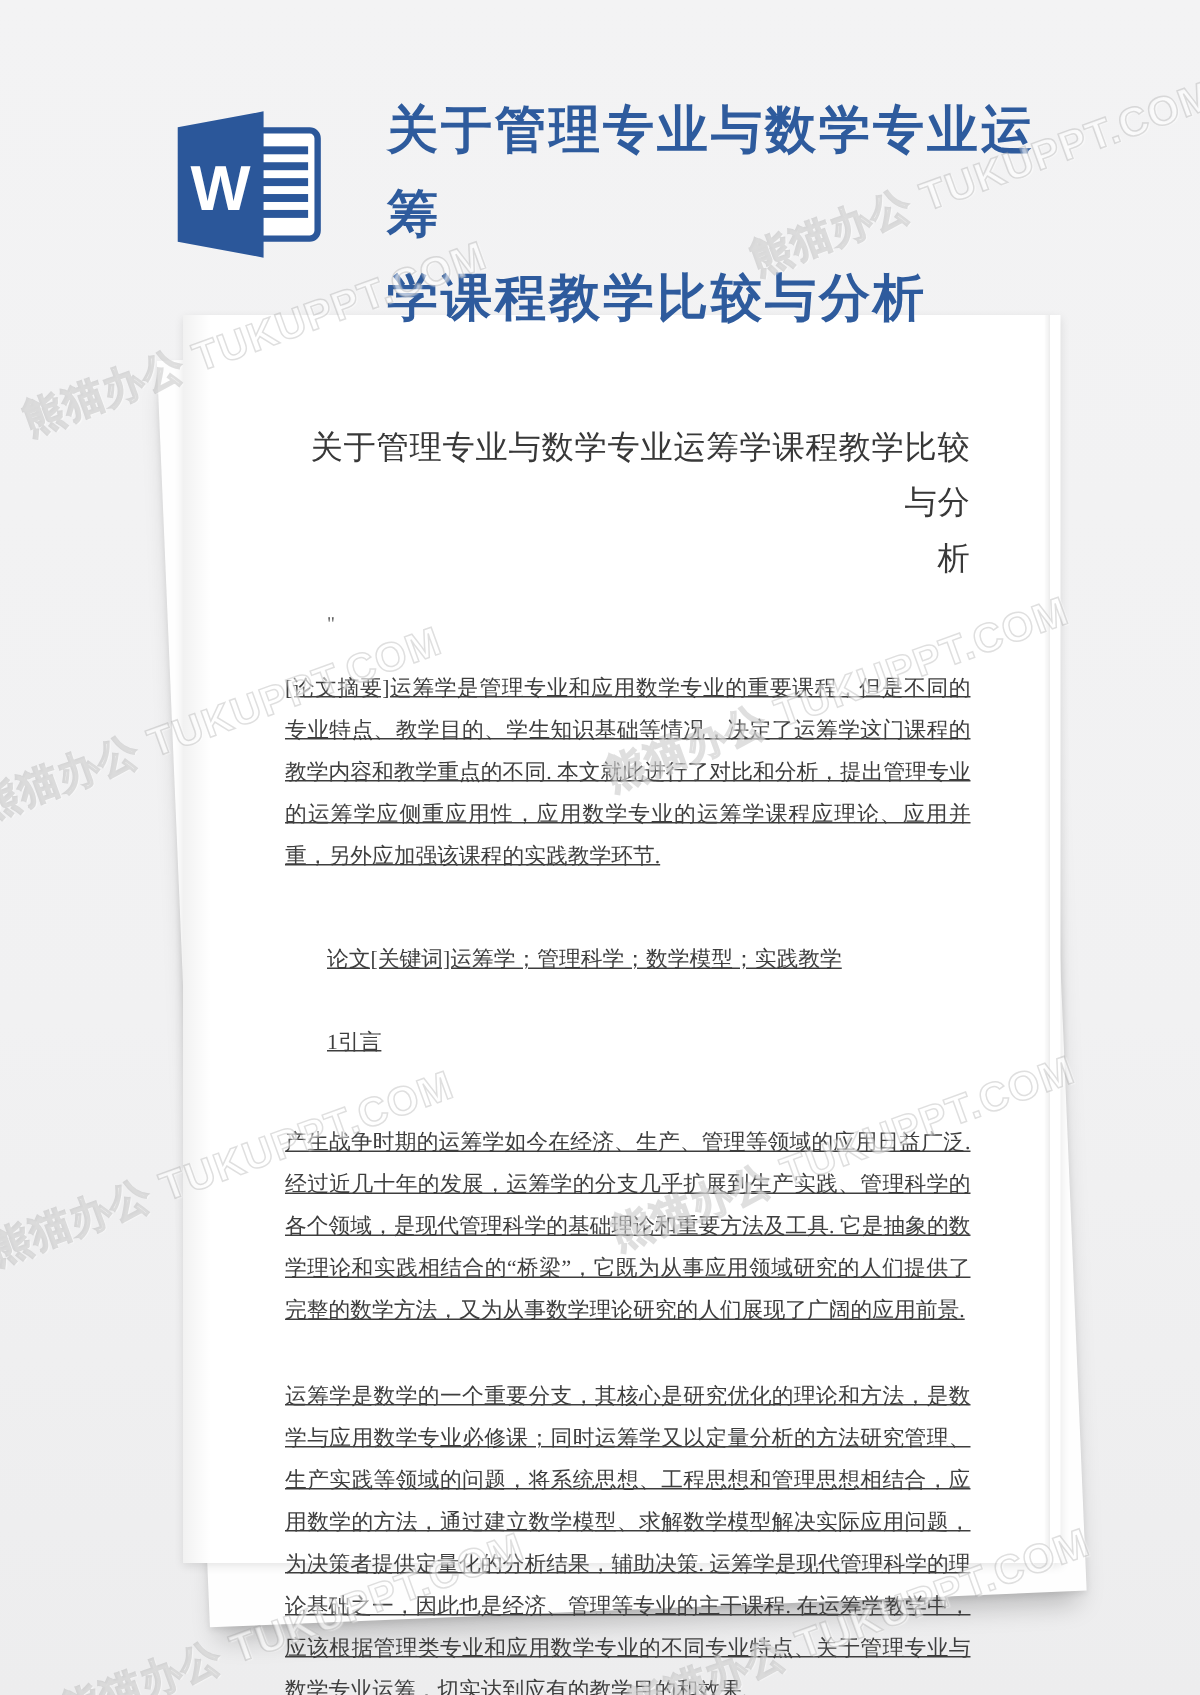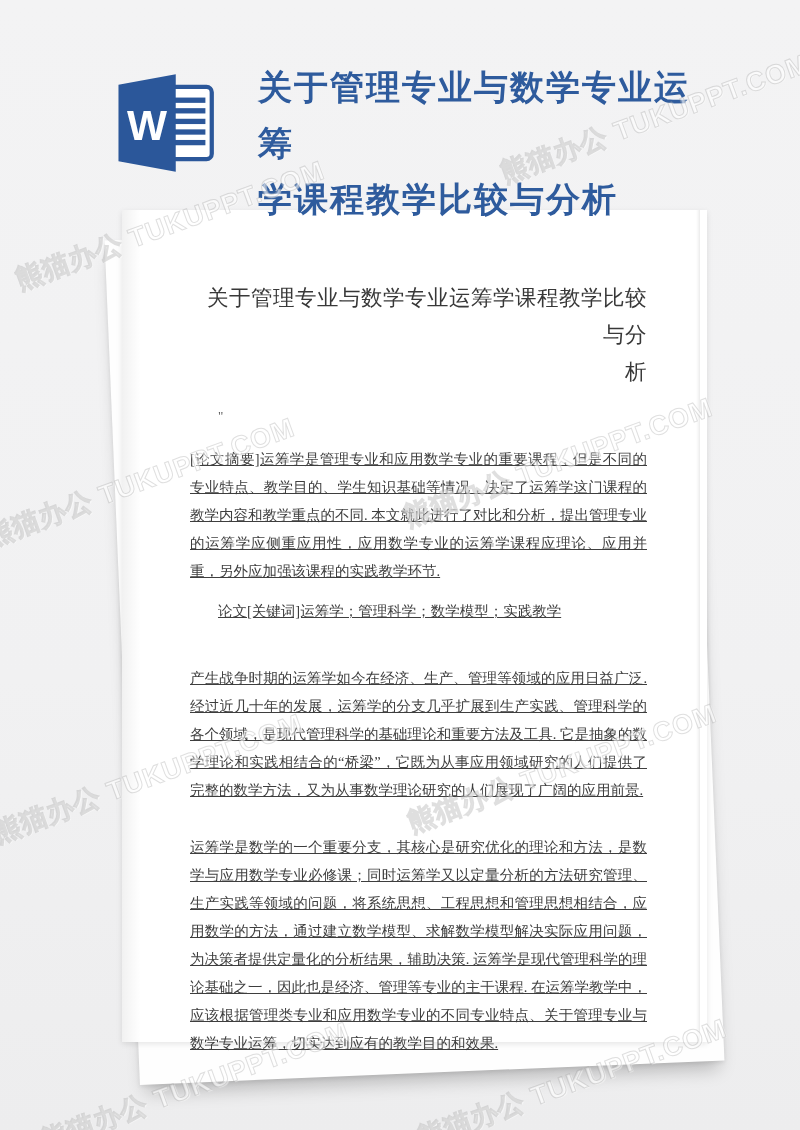--- a/index.html
+++ b/index.html
@@ -42,21 +42,21 @@
     color:#3e3e3e;font-size:14.5px;line-height:28px;text-align:justify;
   }
   .doc-title{
     margin-top:70px;font-size:21.5px;line-height:37px;color:#383838;
     text-align:left;letter-spacing:0.5px;
   }
   .doc-title .tline{display:block;text-align:right;}
   .doc-quote{display:block;margin-top:16px;margin-left:28px;font-size:13px;color:#5a5a5a;line-height:18px;}
   .para{margin:0;text-decoration:underline;}
   .p-abstract{margin-top:20px;}
-  .p-keywords{margin-top:12px;text-indent:28px;}
+  .p-keywords{margin-top:41px;text-indent:28px;}
   .p-sec1{margin-top:27px;text-indent:28px;}
   .p-intro{margin-top:39px;}
   .p-body2{margin-top:29px;}
   
   .wm{
     position:absolute;z-index:10;white-space:nowrap;pointer-events:none;
     font-family:"Liberation Sans","DejaVu Sans",sans-serif;
     font-size:27px;font-weight:bold;letter-spacing:1px;
     color:rgba(255,255,255,0.22);
     -webkit-text-stroke:1px rgba(150,150,150,0.30);
@@ -94,20 +94,21 @@
 
 <div class="page-main">
   <div class="page-inner">
     <div class="doc-title">
       <span class="tline">关于管理专业与数学专业运筹学课程教学比较与分</span>
       <span class="tline">析</span>
     </div>
     <span class="doc-quote">"</span>
     <p class="para p-abstract">[论文摘要]运筹学是管理专业和应用数学专业的重要课程，但是不同的专业特点、教学目的、学生知识基础等情况，决定了运筹学这门课程的教学内容和教学重点的不同. 本文就此进行了对比和分析，提出管理专业的运筹学应侧重应用性，应用数学专业的运筹学课程应理论、应用并重，另外应加强该课程的实践教学环节.</p>
     <p class="para p-keywords">论文[关键词]运筹学；管理科学；数学模型；实践教学</p>
+    <p class="para p-sec1">1引言</p>
     <p class="para p-intro">产生战争时期的运筹学如今在经济、生产、管理等领域的应用日益广泛. 经过近几十年的发展，运筹学的分支几乎扩展到生产实践、管理科学的各个领域，是现代管理科学的基础理论和重要方法及工具. 它是抽象的数学理论和实践相结合的“桥梁”，它既为从事应用领域研究的人们提供了完整的数学方法，又为从事数学理论研究的人们展现了广阔的应用前景.</p>
     <p class="para p-body2">运筹学是数学的一个重要分支，其核心是研究优化的理论和方法，是数学与应用数学专业必修课；同时运筹学又以定量分析的方法研究管理、生产实践等领域的问题，将系统思想、工程思想和管理思想相结合，应用数学的方法，通过建立数学模型、求解数学模型解决实际应用问题，为决策者提供定量化的分析结果，辅助决策. 运筹学是现代管理科学的理论基础之一，因此也是经济、管理等专业的主干课程. 在运筹学教学中，应该根据管理类专业和应用数学专业的不同专业特点、关于管理专业与数学专业运筹，切实达到应有的教学目的和效果.</p>
 
   </div>
 </div>
 
 <span class="wm wm1">熊猫办公 TUKUPPT.COM</span>
 <span class="wm wm2">熊猫办公 TUKUPPT.COM</span>
 <span class="wm wm3">熊猫办公 TUKUPPT.COM</span>
 <span class="wm wm4">熊猫办公 TUKUPPT.COM</span>

